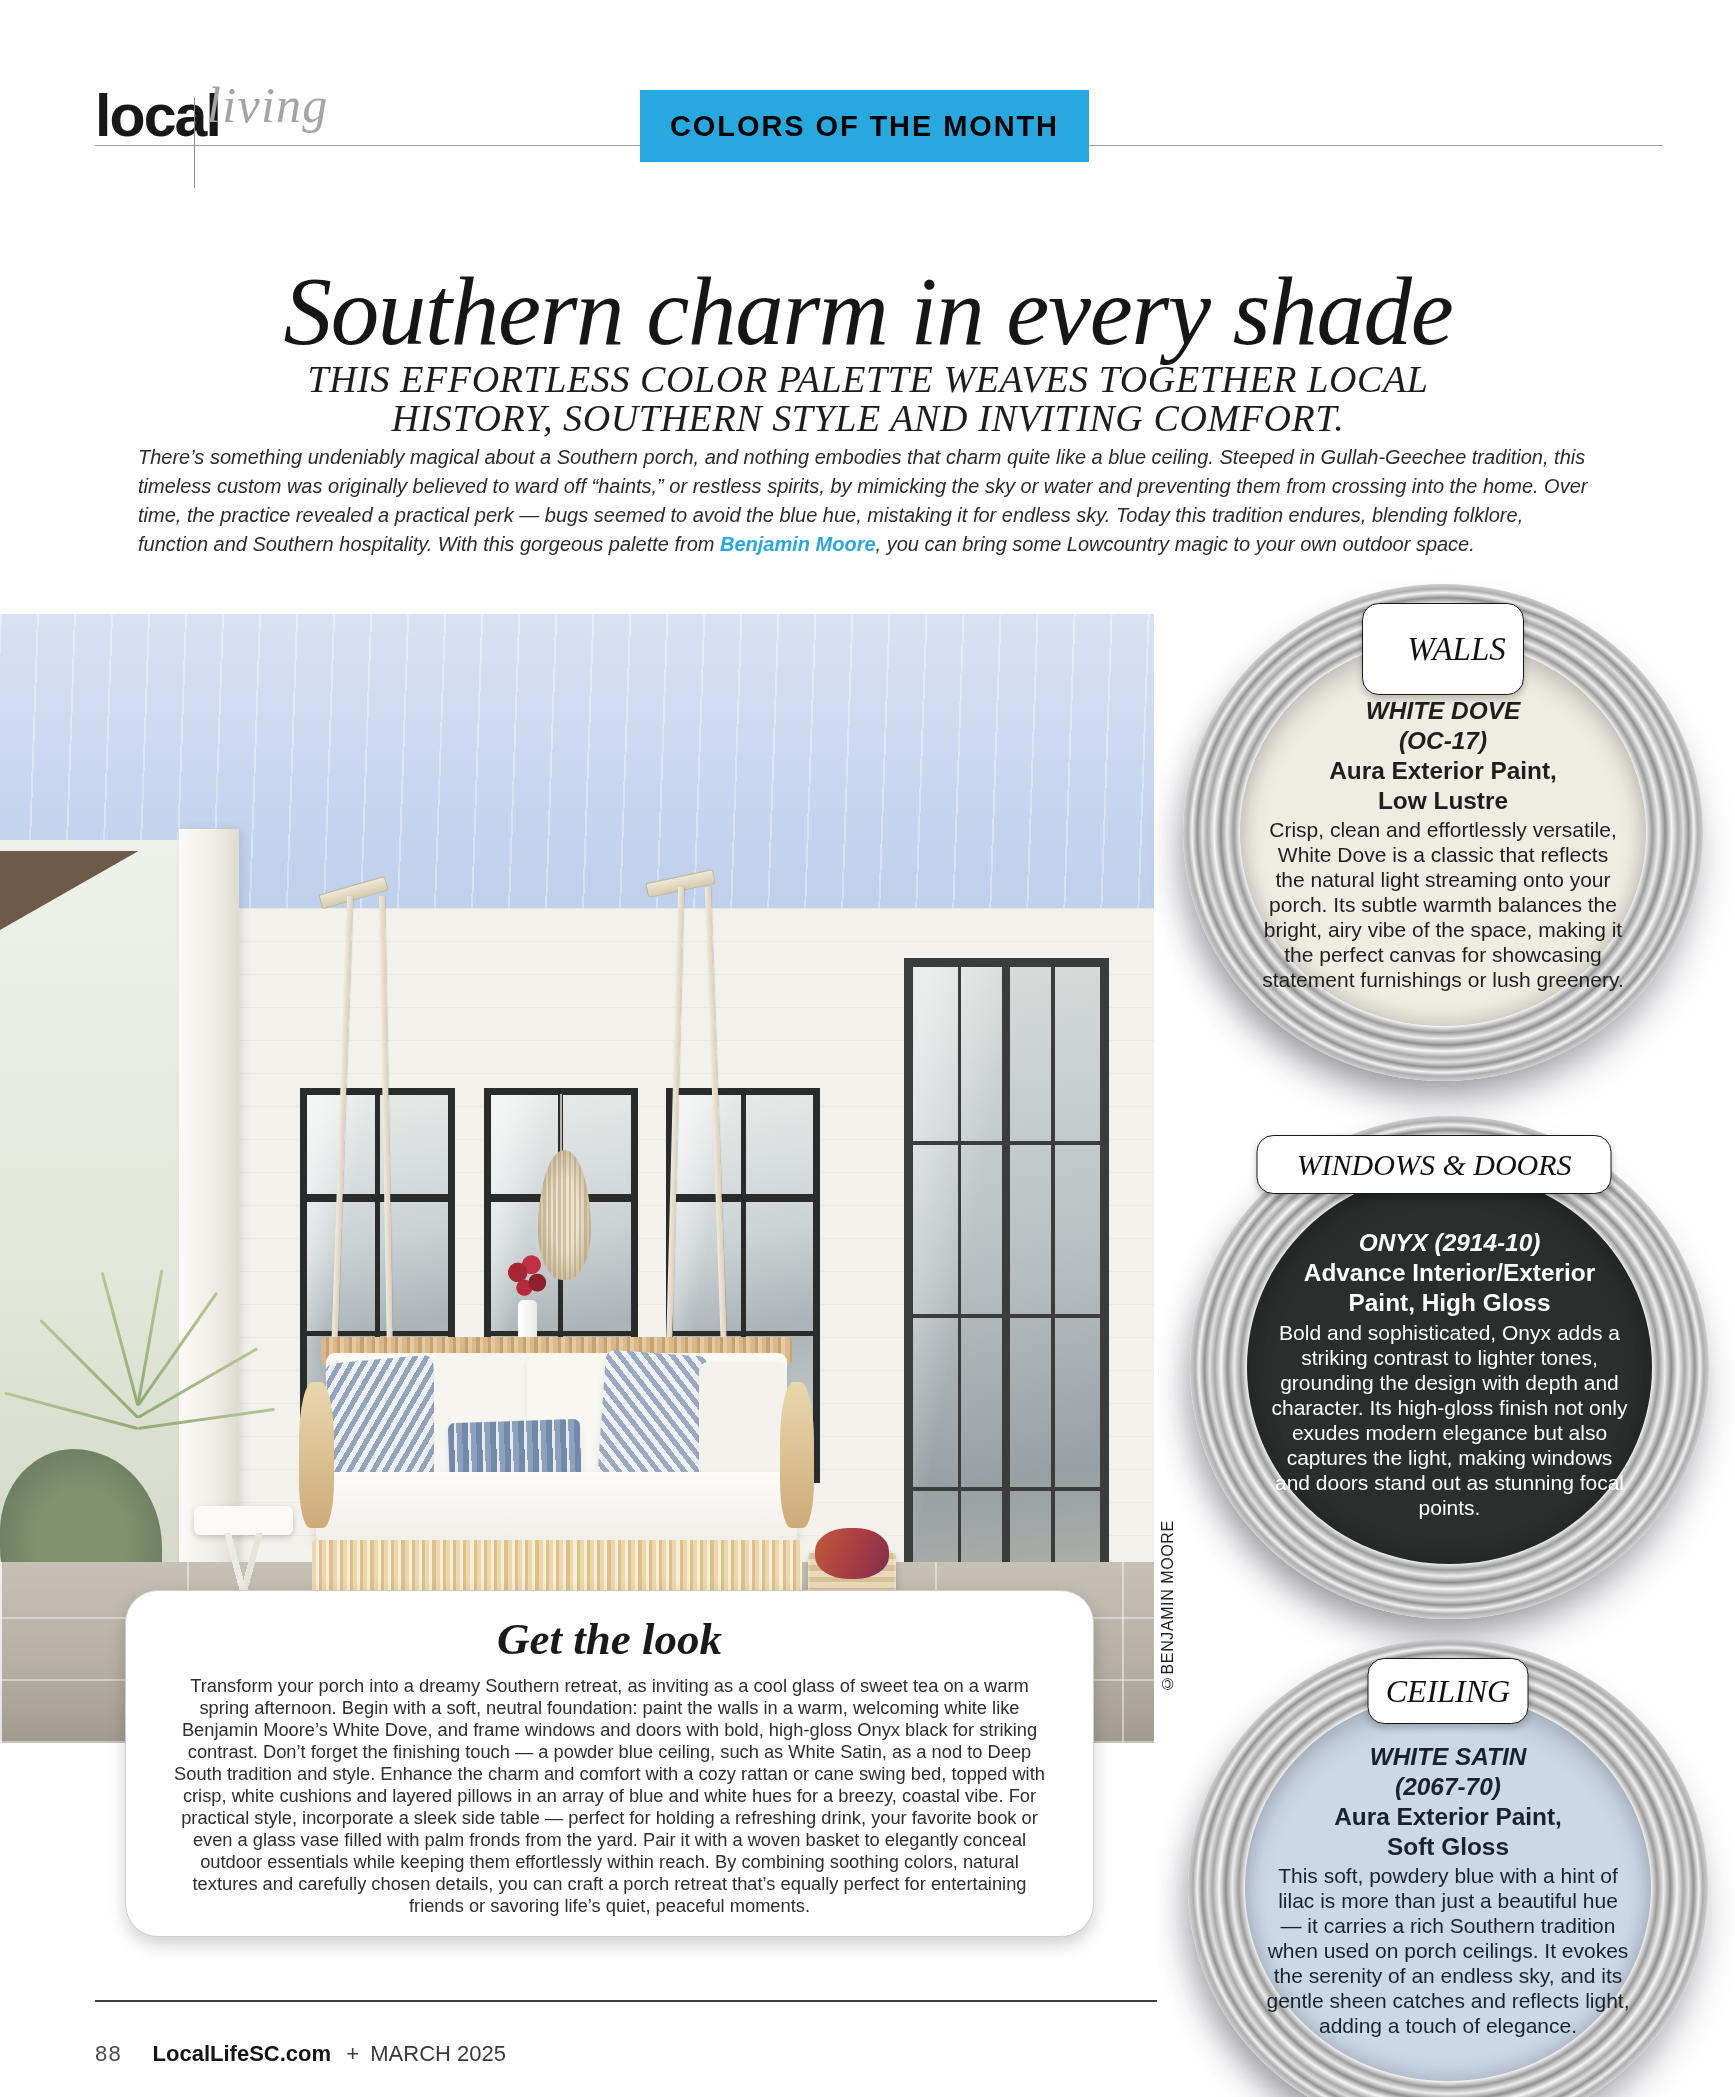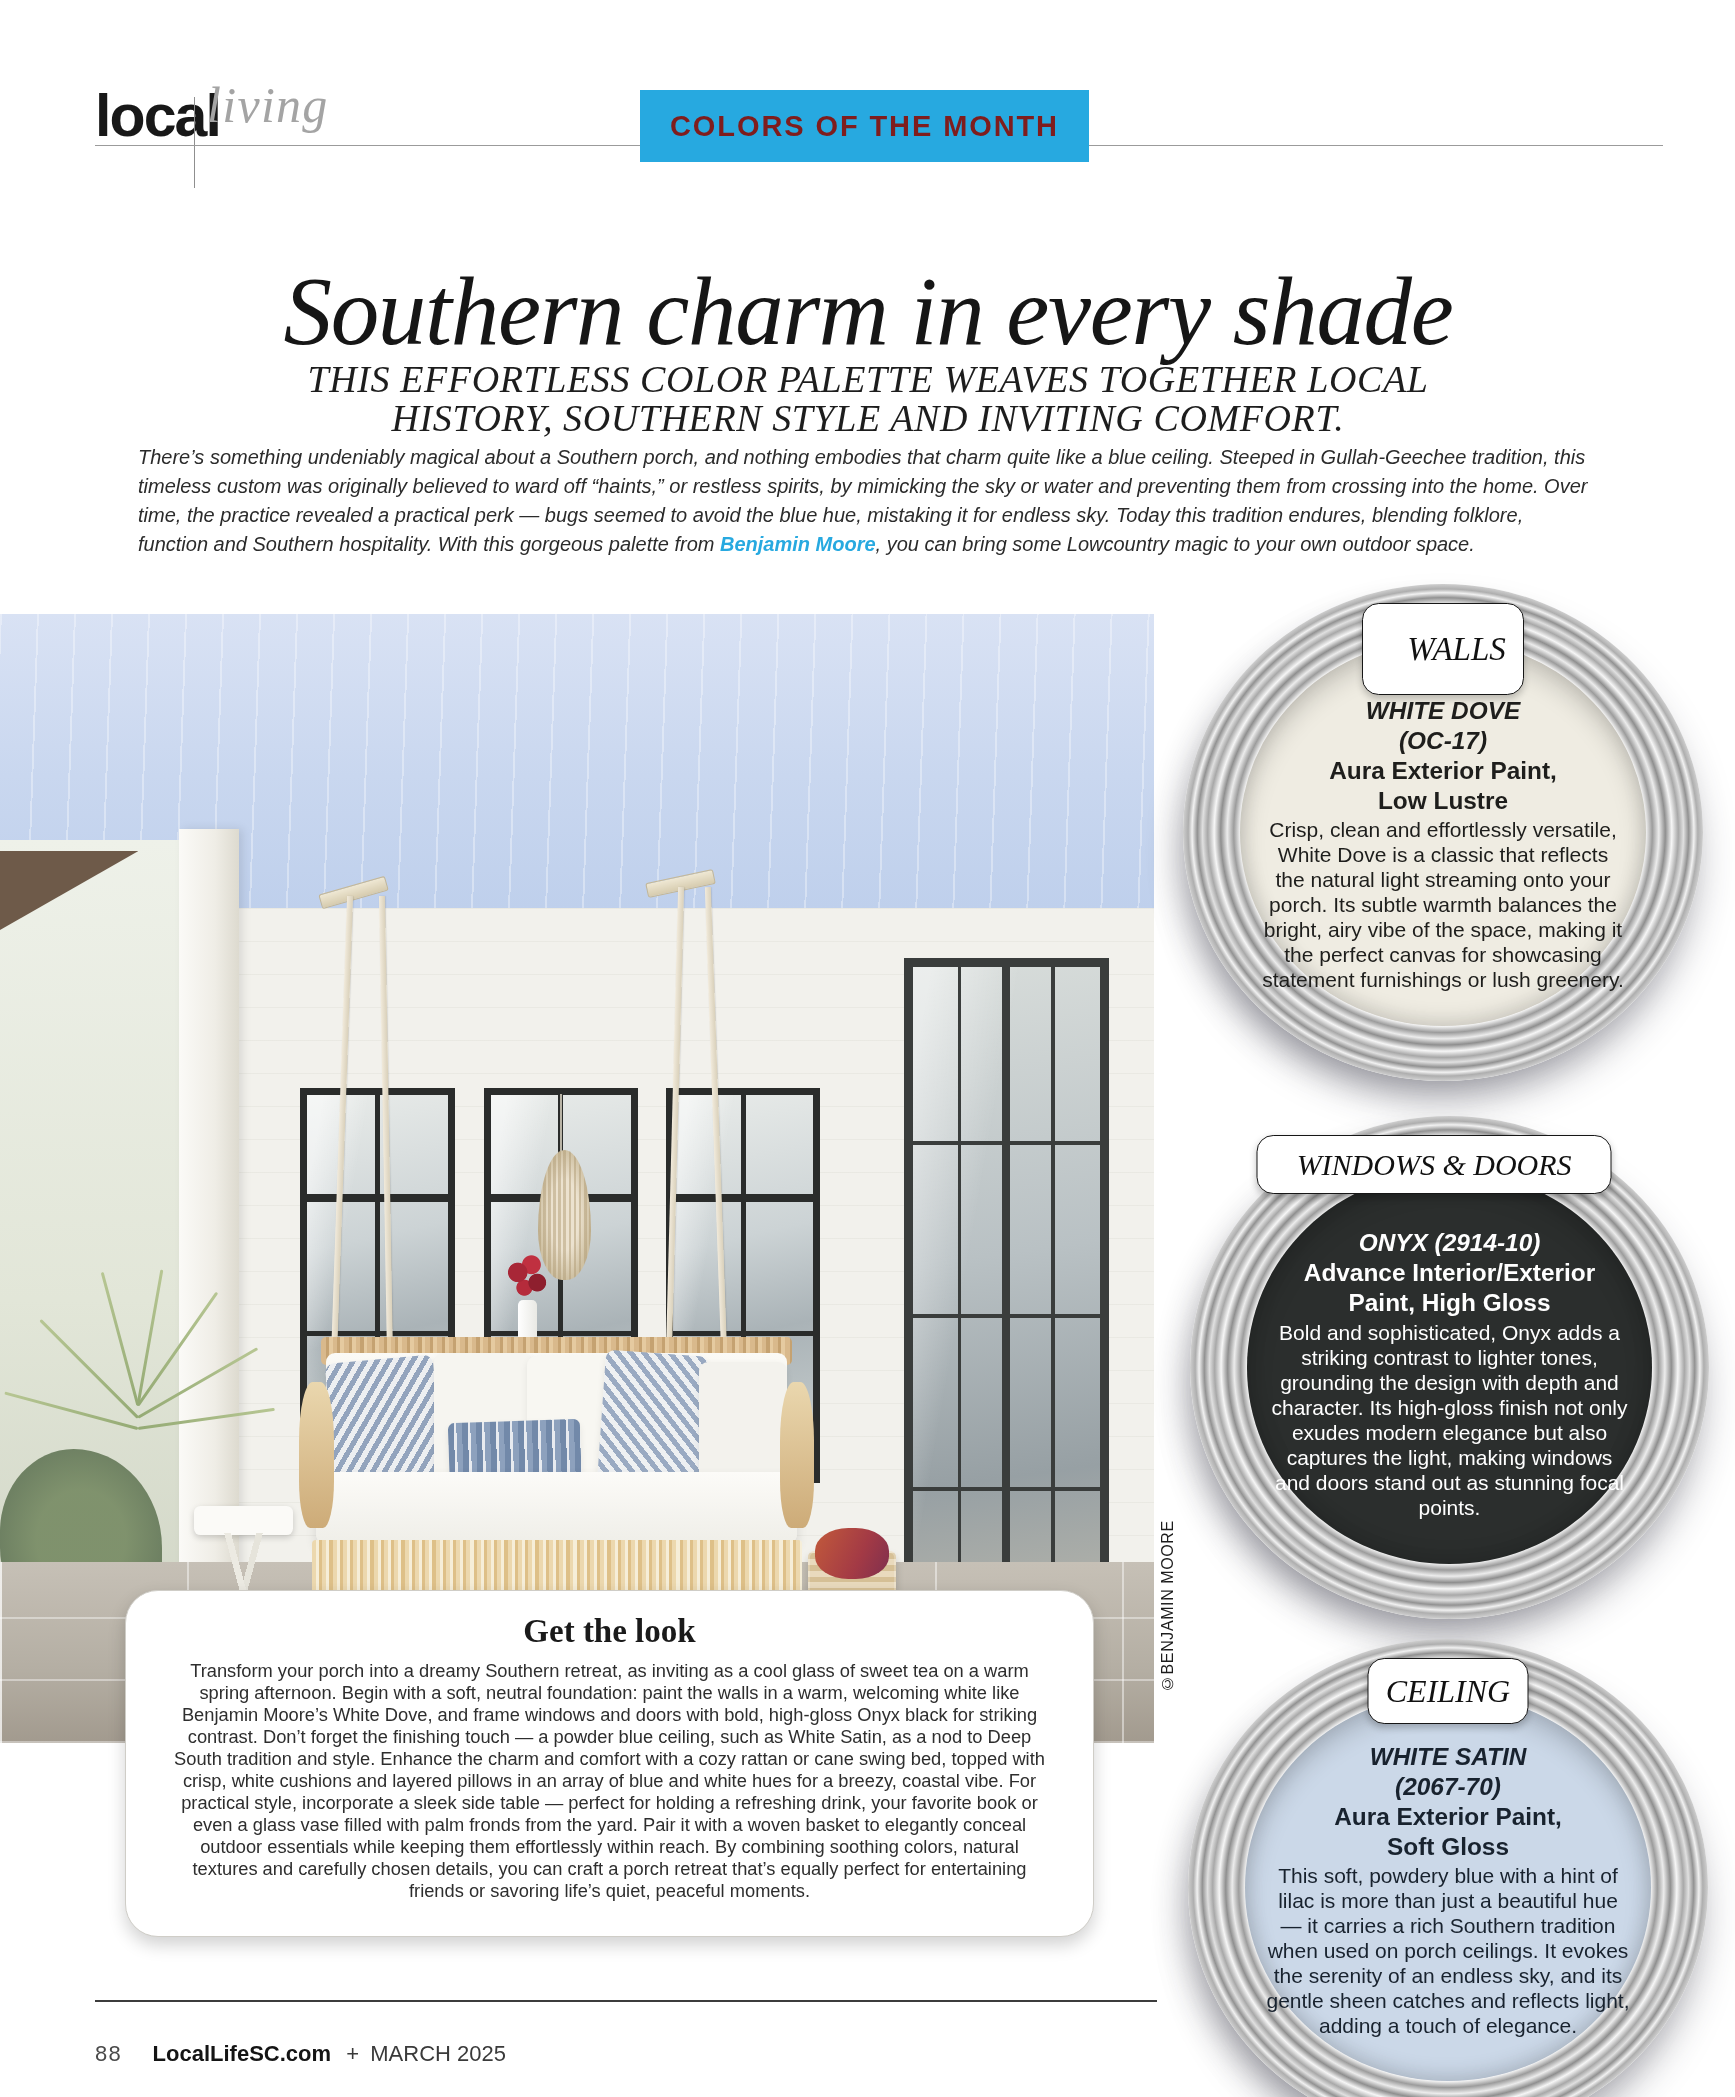--- a/index.html
+++ b/index.html
@@ -8,21 +8,21 @@
     font-family:"Liberation Sans", sans-serif; overflow:hidden;
   }
   .page *{position:absolute; box-sizing:border-box;}
 
   
   .logo-bold{left:95px; top:82px; font-size:59px; font-weight:bold; letter-spacing:-1.9px; color:#181818;}
   .logo-vrule{left:194px; top:97px; width:1.3px; height:91px; background:#8f8f8f;}
   .logo-script{left:207px; top:76px; font-family:"Liberation Serif", serif; font-style:italic; font-size:50px; color:#a4a4a4; letter-spacing:1.3px;}
   .header-rule{left:95px; top:145px; width:1568px; height:1.3px; background:#9b9b9b;}
   .banner{left:640px; top:90px; width:449px; height:72px; display:flex; align-items:center; justify-content:center; background:#27a9e0;}
-  .banner span{position:static; color:#7f1d1d; font-size:29px; font-weight:bold; letter-spacing:1.9px;}
+  .banner span{position:static; color:#000000; font-size:29px; font-weight:bold; letter-spacing:1.9px;}
 
   
   .title{left:0; top:256px; width:1736px; text-align:center; font-family:"Liberation Serif", serif; font-style:italic; font-size:97px; letter-spacing:-1.3px; color:#161616;}
   .subtitle{left:0; top:360px; width:1736px; text-align:center; font-family:"Liberation Serif", serif; font-style:italic; font-size:38px; line-height:39px; letter-spacing:0.6px; color:#1d1d1d;}
   .intro{left:138px; top:443px; width:1460px; text-align:left; font-style:italic; font-size:20px; line-height:29px; color:#2b2b2b;}
   .intro span{position:static;}
   .intro .brand{font-weight:bold;}
 
   
   .photo{left:0; top:614px; width:1154px; height:1129px; background:#f2f1ec; overflow:hidden;}
@@ -141,21 +141,21 @@
     display:flex; flex-direction:column; align-items:center; text-align:center; z-index:2;}
   .can-3 .can-text{padding-top:48px;}
   .can-text > div{position:static;}
   .paint-name{font-size:24.4px; font-weight:bold; font-style:italic; line-height:30px;}
   .paint-product{font-size:24.4px; font-weight:bold; line-height:30px;}
   .paint-desc{font-size:21px; line-height:25px; max-width:364px; margin-top:1.3px;}
 
   
   .look-box{left:125px; top:1590px; width:969px; height:347px; background:#ffffff; border:1.3px solid #cfcdc7; border-radius:33px;
     box-shadow:0 7.7px 16.7px rgba(0,0,0,.18); padding:22px 40px 0; z-index:10;}
-  .look-heading{position:static; display:block; text-align:center; font-family:"Liberation Serif", serif; font-size:33px; color:#1a1a1a; margin:0 0 10.3px;}
+  .look-heading{position:static; display:block; text-align:center; font-family:"Liberation Serif", serif; font-style:italic; font-size:45px; color:#1a1a1a; margin:0 0 10.3px;}
   .look-body{position:static; display:block; text-align:center; font-size:18.3px; line-height:22px; color:#2e2e2e; margin:0;}
 
   
   .footer-rule{left:95px; top:2000px; width:1062px; height:1.9px; background:#3c3c3c;}
   .footer{left:95px; top:2041px; font-size:22px; color:#3a3a3a;}
   .footer span{position:static;}
   .footer .pageno{letter-spacing:1.3px; color:#4a4a4a; margin-right:24.4px;}
   .footer .site{font-weight:bold; color:#141414;}
   .footer .sep{margin:0 5.1px 0 9px;}
 </style>

